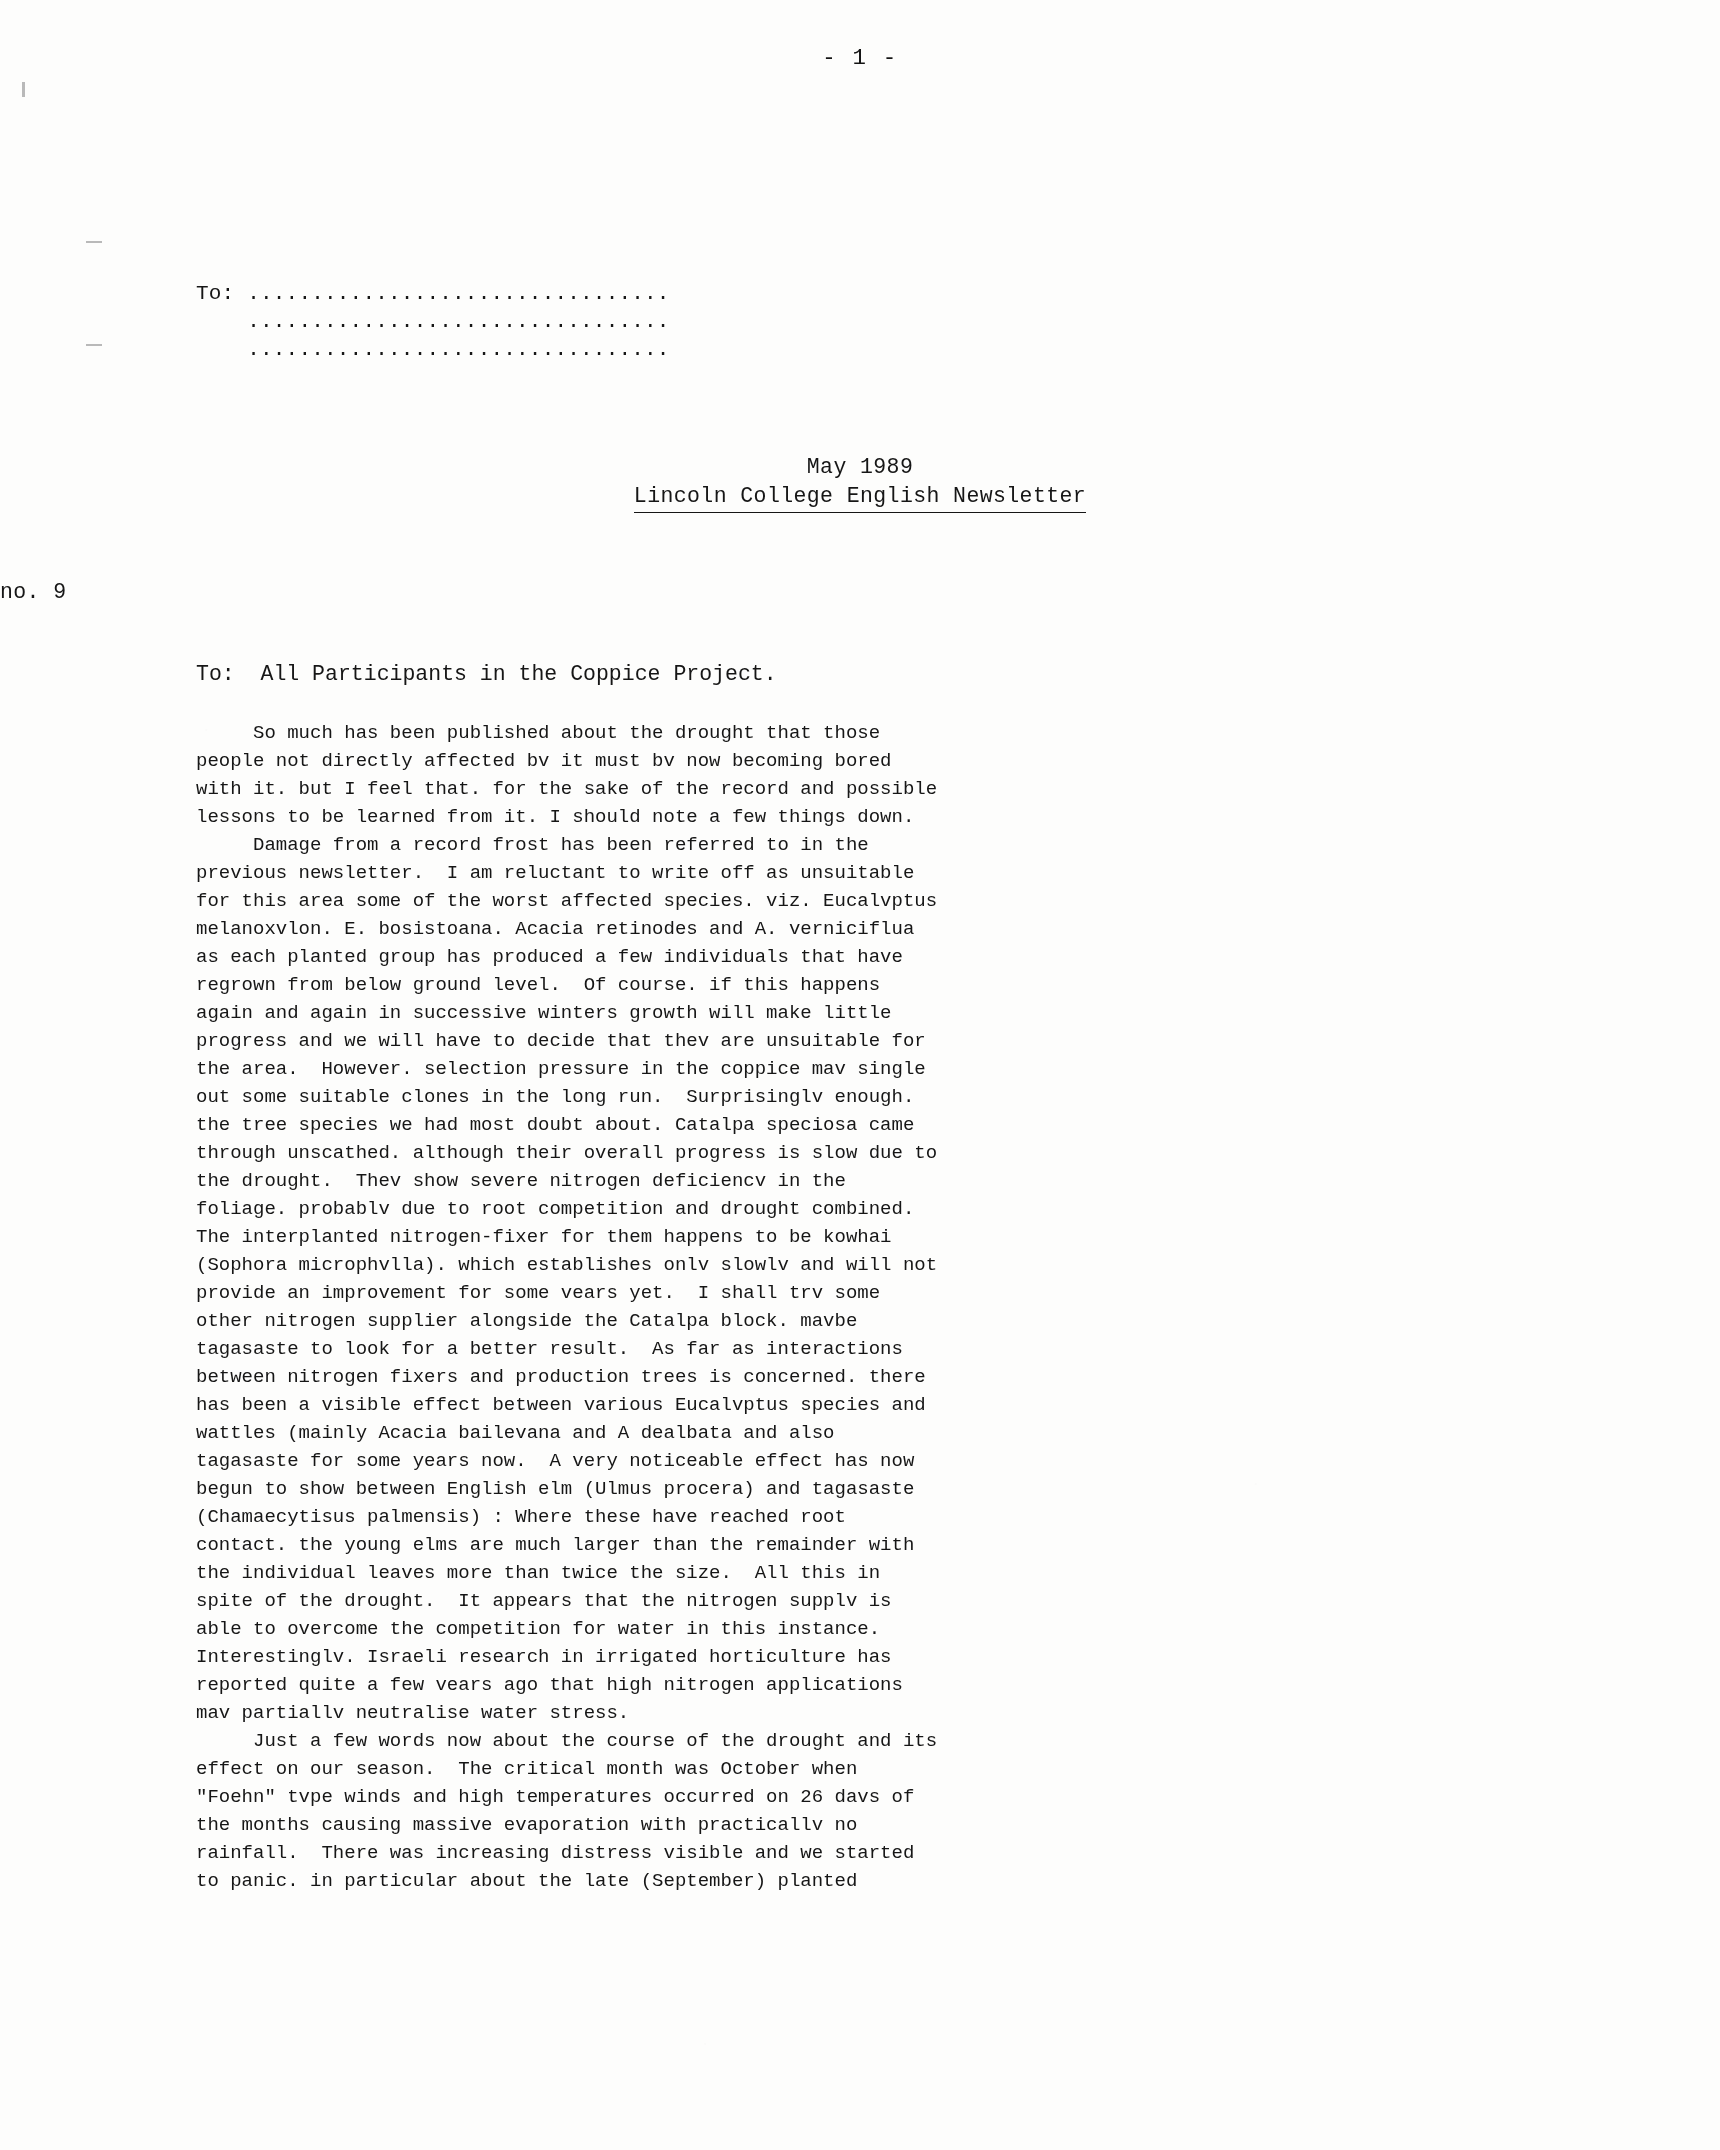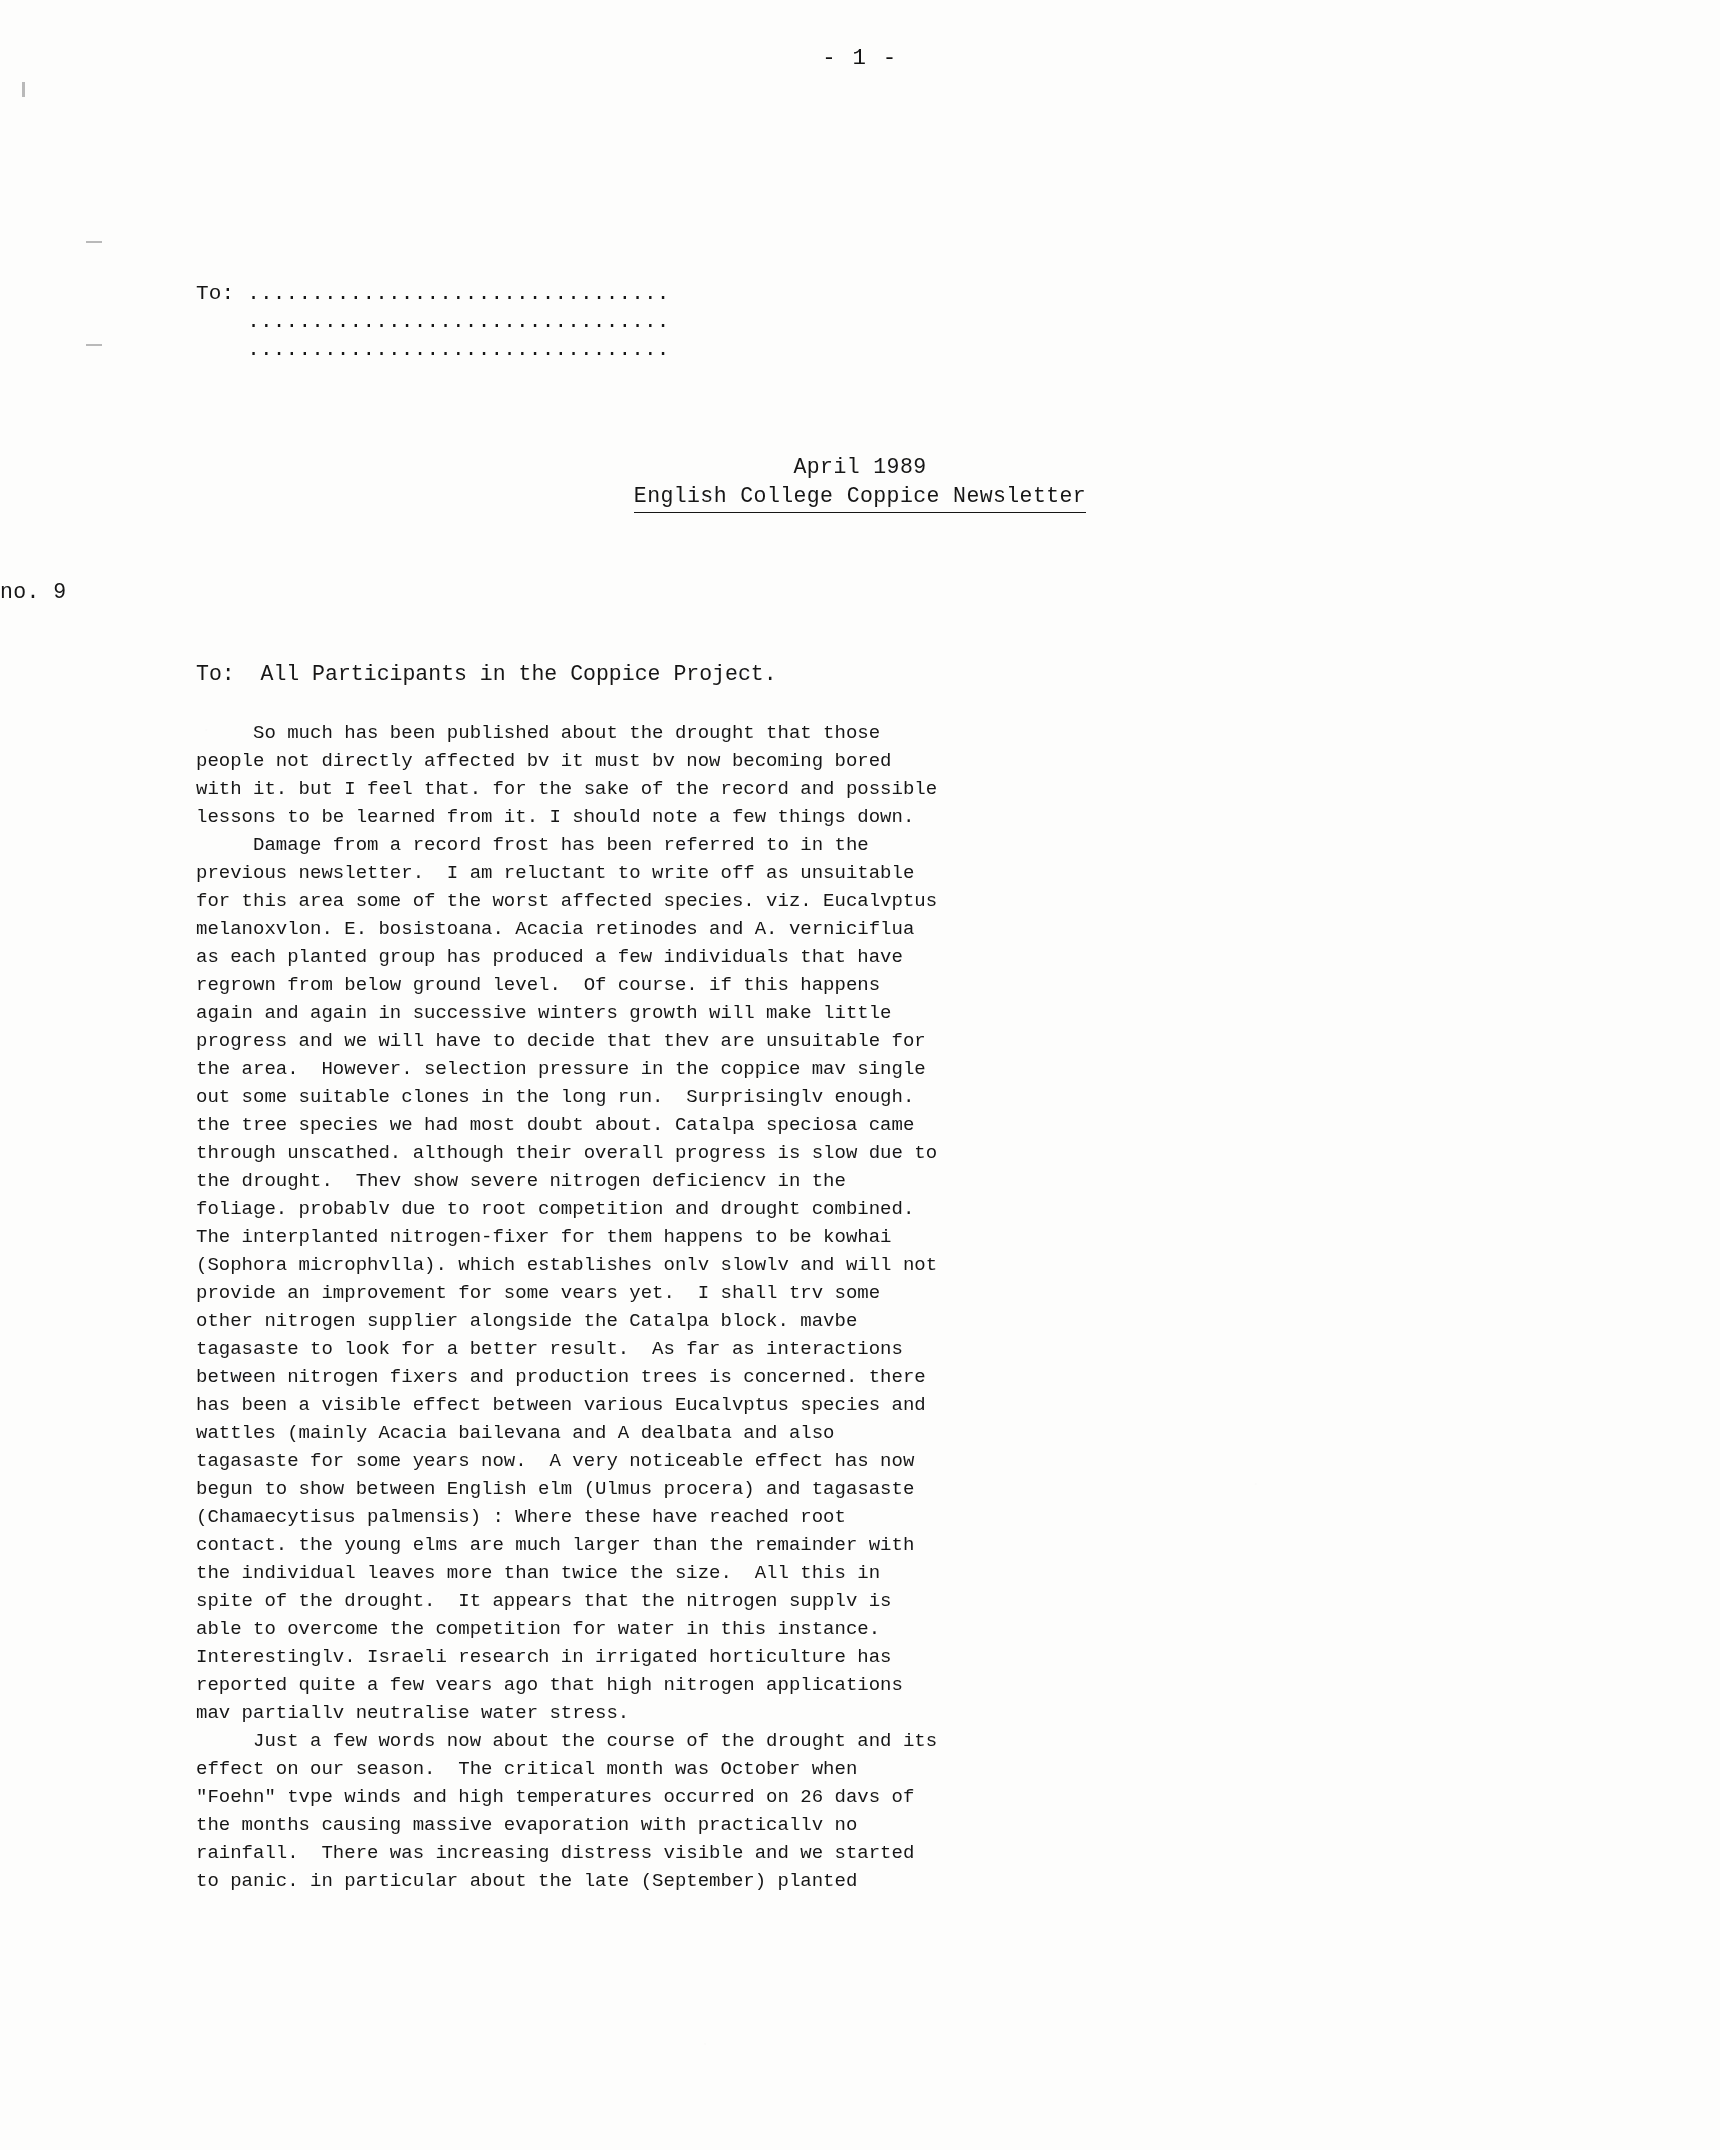--- a/index.html
+++ b/index.html
@@ -149,22 +149,22 @@
 
   <div class="margin-mark mm1"></div>
   <div class="margin-mark mm2"></div>
   <div class="margin-mark mm3"></div>
 
   <div class="page-number">- 1 -</div>
 
   <div class="typed to-block"><span class="to-label">To:</span><span> .................................</span><span class="dots-line">    .................................</span><span class="dots-line">    .................................</span></div>
 
   <div class="heading-block">
-    <span class="date-line">April 1989</span>
-    <span class="title-line">English College Coppice Newsletter</span>
+    <span class="date-line">May 1989</span>
+    <span class="title-line">Lincoln College English Newsletter</span>
   </div>
 
   <div class="issue-line">no. 9</div>
 
   <div class="salutation">To:  All Participants in the Coppice Project.</div>
 
   <div class="body-block"><span class="ln">     So much has been published about the drought that those</span><span class="ln">people not directly affected bv it must bv now becoming bored</span><span class="ln">with it. but I feel that. for the sake of the record and possible</span><span class="ln">lessons to be learned from it. I should note a few things down.</span><span class="ln">     Damage from a record frost has been referred to in the</span><span class="ln">previous newsletter.  I am reluctant to write off as unsuitable</span><span class="ln">for this area some of the worst affected species. viz. Eucalvptus</span><span class="ln">melanoxvlon. E. bosistoana. Acacia retinodes and A. verniciflua</span><span class="ln">as each planted group has produced a few individuals that have</span><span class="ln">regrown from below ground level.  Of course. if this happens</span><span class="ln">again and again in successive winters growth will make little</span><span class="ln">progress and we will have to decide that thev are unsuitable for</span><span class="ln">the area.  However. selection pressure in the coppice mav single</span><span class="ln">out some suitable clones in the long run.  Surprisinglv enough.</span><span class="ln">the tree species we had most doubt about. Catalpa speciosa came</span><span class="ln">through unscathed. although their overall progress is slow due to</span><span class="ln">the drought.  Thev show severe nitrogen deficiencv in the</span><span class="ln">foliage. probablv due to root competition and drought combined.</span><span class="ln">The interplanted nitrogen-fixer for them happens to be kowhai</span><span class="ln">(Sophora microphvlla). which establishes onlv slowlv and will not</span><span class="ln">provide an improvement for some vears yet.  I shall trv some</span><span class="ln">other nitrogen supplier alongside the Catalpa block. mavbe</span><span class="ln">tagasaste to look for a better result.  As far as interactions</span><span class="ln">between nitrogen fixers and production trees is concerned. there</span><span class="ln">has been a visible effect between various Eucalvptus species and</span><span class="ln">wattles (mainly Acacia bailevana and A dealbata and also</span><span class="ln">tagasaste for some years now.  A very noticeable effect has now</span><span class="ln">begun to show between English elm (Ulmus procera) and tagasaste</span><span class="ln">(Chamaecytisus palmensis) : Where these have reached root</span><span class="ln">contact. the young elms are much larger than the remainder with</span><span class="ln">the individual leaves more than twice the size.  All this in</span><span class="ln">spite of the drought.  It appears that the nitrogen supplv is</span><span class="ln">able to overcome the competition for water in this instance.</span><span class="ln">Interestinglv. Israeli research in irrigated horticulture has</span><span class="ln">reported quite a few vears ago that high nitrogen applications</span><span class="ln">mav partiallv neutralise water stress.</span><span class="ln">     Just a few words now about the course of the drought and its</span><span class="ln">effect on our season.  The critical month was October when</span><span class="ln">"Foehn" tvpe winds and high temperatures occurred on 26 davs of</span><span class="ln">the months causing massive evaporation with practicallv no</span><span class="ln">rainfall.  There was increasing distress visible and we started</span><span class="ln">to panic. in particular about the late (September) planted</span></div>
 
 </div>
 

